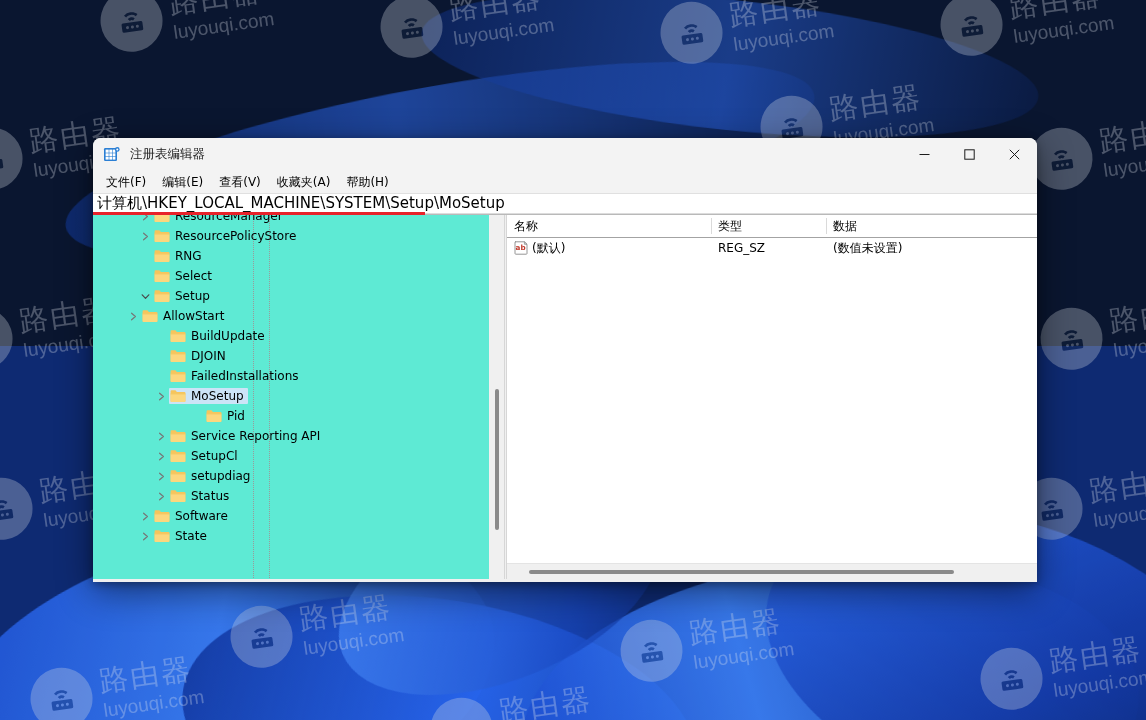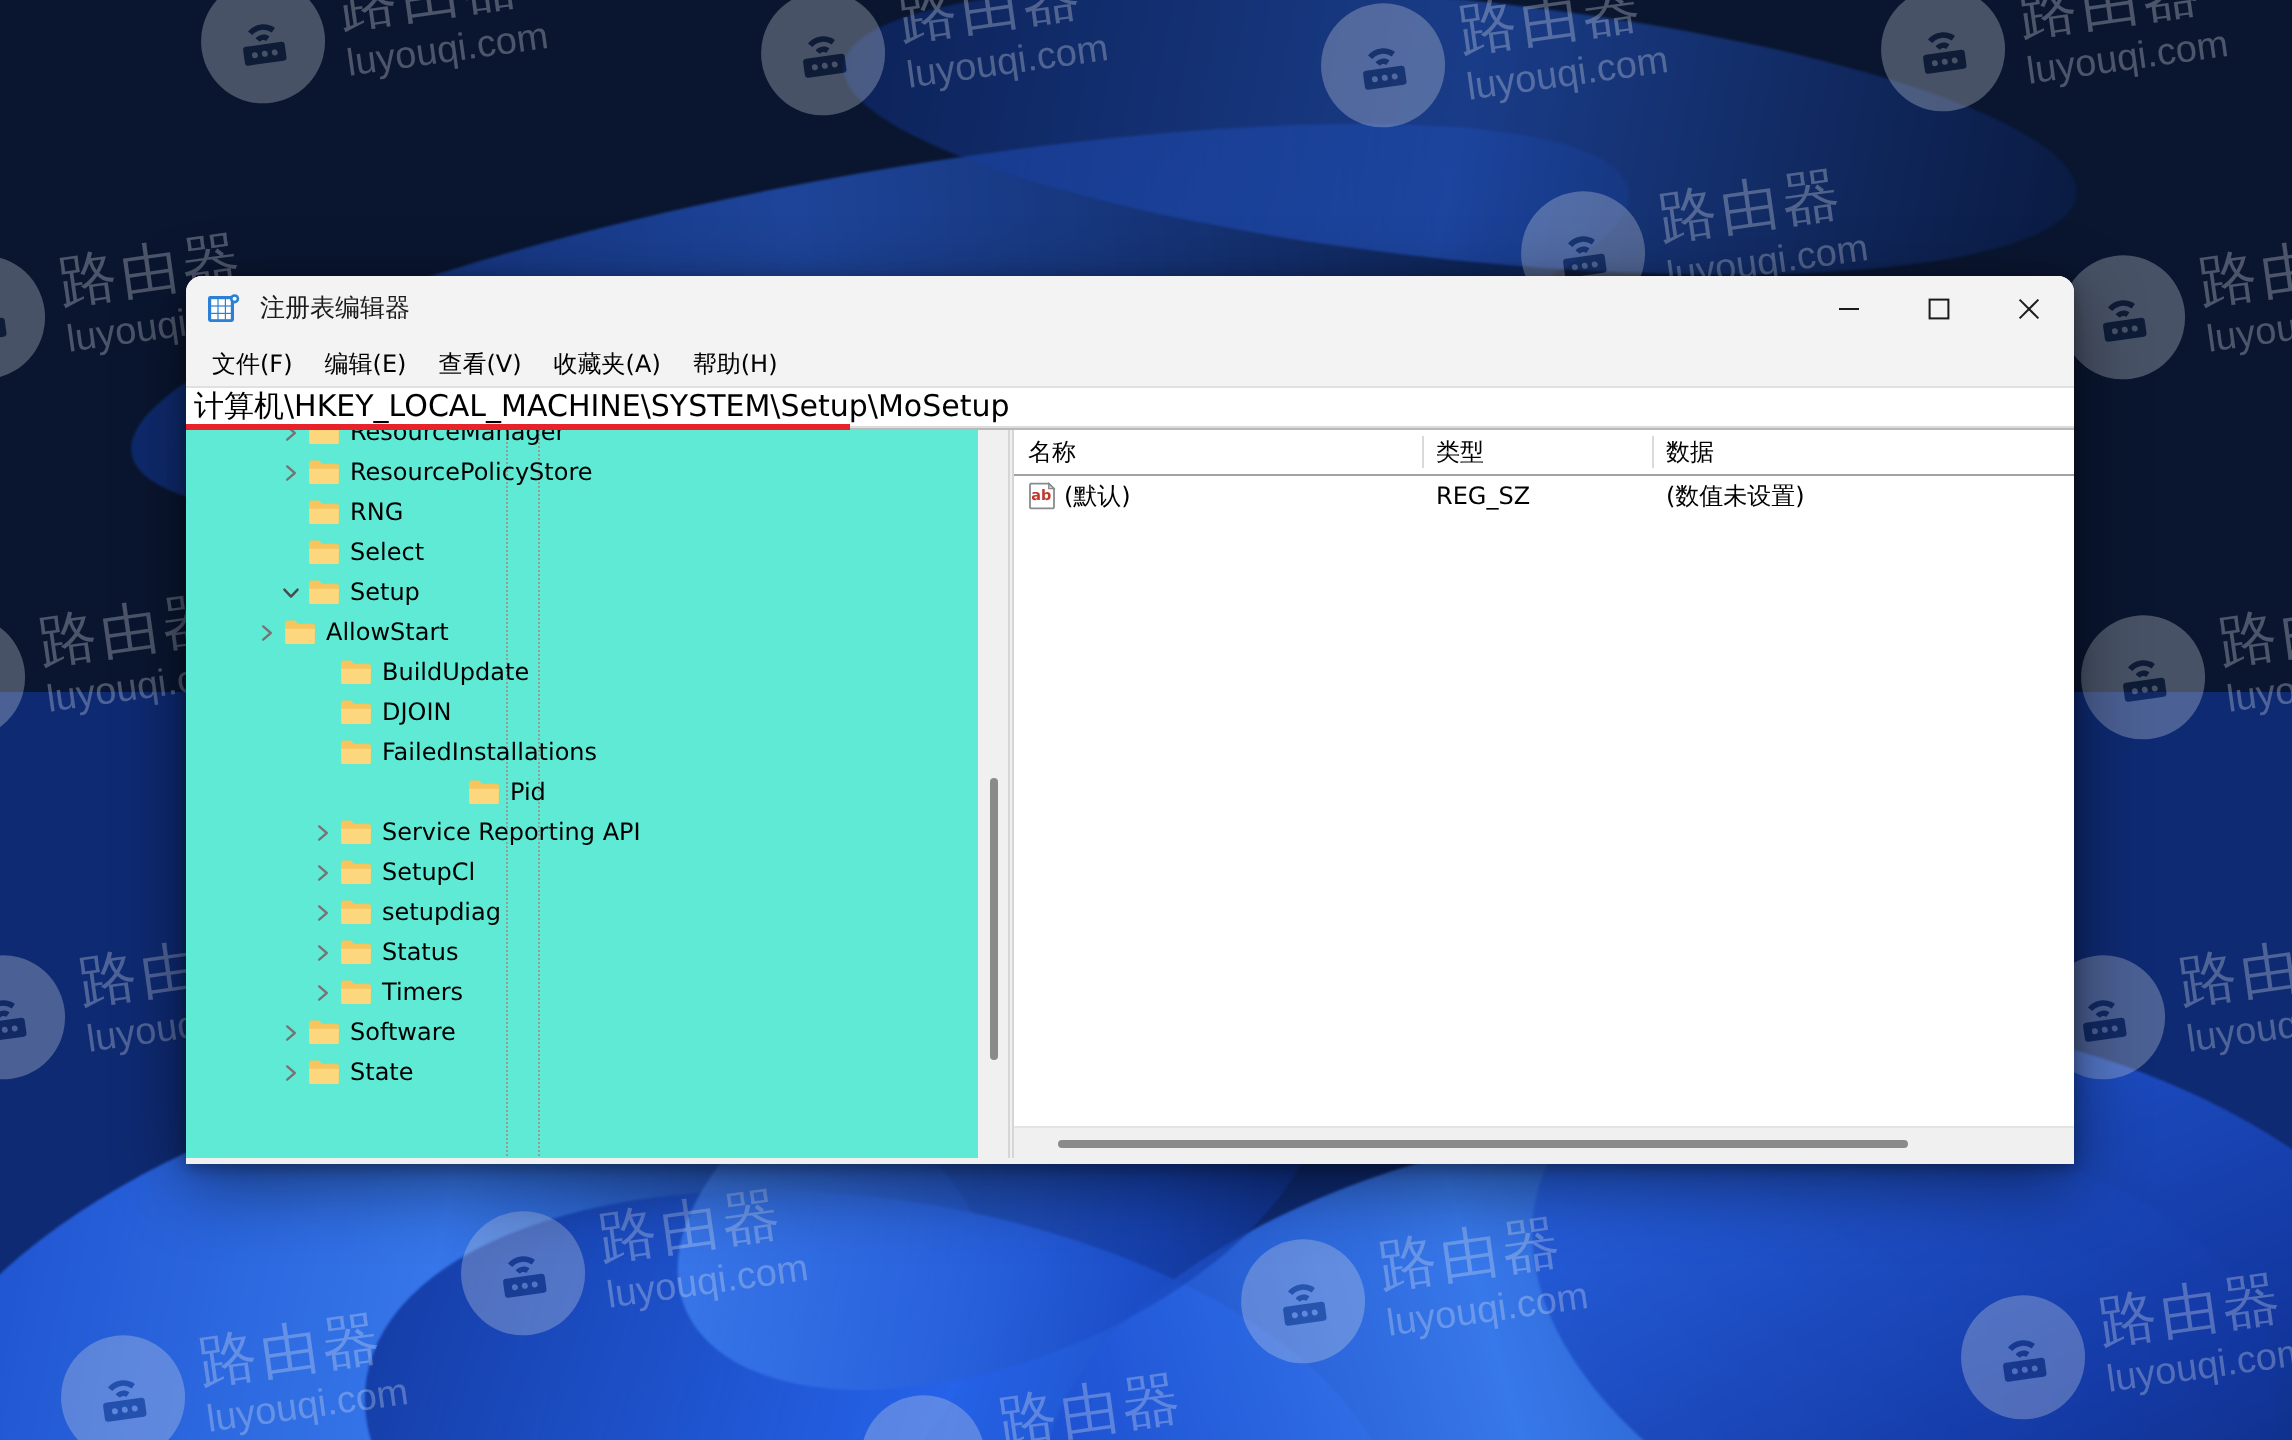--- a/index.html
+++ b/index.html
@@ -771,21 +771,38 @@
                   <span class="folder">
                     <svg width="16" height="14" viewBox="0 0 16 14">
       <path d="M0.6 2.2c0-.5.4-.9.9-.9h3.9l1.5 1.6h7.6c.5 0 .9.4.9.9v8.3c0 .5-.4.9-.9.9H1.5c-.5 0-.9-.4-.9-.9V2.2z" fill="#f7c55c"></path>
       <path d="M0.6 4.4h14.8v7.7c0 .5-.4.9-.9.9H1.5c-.5 0-.9-.4-.9-.9V4.4z" fill="#fcd77e"></path>
       <path d="M0.6 4.4h14.8v1.0H0.6z" fill="#ecb94a" opacity="0.55"></path>
     </svg>
                   </span>
                   <span class="node-label">FailedInstallations</span>
                 </div>
               </div>
-              <div class="tree-row" style="padding-left: 96px; margin-left: 28px;">
+              <div class="tree-row selected" style="padding-left: 60px;">
+                <div class="twisty">
+                  <svg width="9" height="9" viewBox="0 0 9 9">
+                    <polyline points="2.6,1.2 6.4,4.5 2.6,7.8" fill="none" stroke="#767676" stroke-width="1.2" stroke-linecap="round" stroke-linejoin="round"></polyline>
+                  </svg>
+                </div>
+                <div class="node-body">
+                  <span class="folder">
+                    <svg width="16" height="14" viewBox="0 0 16 14">
+      <path d="M0.6 2.2c0-.5.4-.9.9-.9h3.9l1.5 1.6h7.6c.5 0 .9.4.9.9v8.3c0 .5-.4.9-.9.9H1.5c-.5 0-.9-.4-.9-.9V2.2z" fill="#f7c55c"></path>
+      <path d="M0.6 4.4h14.8v7.7c0 .5-.4.9-.9.9H1.5c-.5 0-.9-.4-.9-.9V4.4z" fill="#fcd77e"></path>
+      <path d="M0.6 4.4h14.8v1.0H0.6z" fill="#ecb94a" opacity="0.55"></path>
+    </svg>
+                  </span>
+                  <span class="node-label">MoSetup</span>
+                </div>
+              </div>
+              <div class="tree-row" style="padding-left: 96px;">
                 <div class="twisty"></div>
                 <div class="node-body">
                   <span class="folder">
                     <svg width="16" height="14" viewBox="0 0 16 14">
       <path d="M0.6 2.2c0-.5.4-.9.9-.9h3.9l1.5 1.6h7.6c.5 0 .9.4.9.9v8.3c0 .5-.4.9-.9.9H1.5c-.5 0-.9-.4-.9-.9V2.2z" fill="#f7c55c"></path>
       <path d="M0.6 4.4h14.8v7.7c0 .5-.4.9-.9.9H1.5c-.5 0-.9-.4-.9-.9V4.4z" fill="#fcd77e"></path>
       <path d="M0.6 4.4h14.8v1.0H0.6z" fill="#ecb94a" opacity="0.55"></path>
     </svg>
                   </span>
                   <span class="node-label">Pid</span>
@@ -850,37 +867,20 @@
                 </div>
                 <div class="node-body">
                   <span class="folder">
                     <svg width="16" height="14" viewBox="0 0 16 14">
       <path d="M0.6 2.2c0-.5.4-.9.9-.9h3.9l1.5 1.6h7.6c.5 0 .9.4.9.9v8.3c0 .5-.4.9-.9.9H1.5c-.5 0-.9-.4-.9-.9V2.2z" fill="#f7c55c"></path>
       <path d="M0.6 4.4h14.8v7.7c0 .5-.4.9-.9.9H1.5c-.5 0-.9-.4-.9-.9V4.4z" fill="#fcd77e"></path>
       <path d="M0.6 4.4h14.8v1.0H0.6z" fill="#ecb94a" opacity="0.55"></path>
     </svg>
                   </span>
                   <span class="node-label">Status</span>
-                </div>
-              </div>
-              <div class="tree-row" style="padding-left: 60px;">
-                <div class="twisty">
-                  <svg width="9" height="9" viewBox="0 0 9 9">
-                    <polyline points="2.6,1.2 6.4,4.5 2.6,7.8" fill="none" stroke="#767676" stroke-width="1.2" stroke-linecap="round" stroke-linejoin="round"></polyline>
-                  </svg>
-                </div>
-                <div class="node-body">
-                  <span class="folder">
-                    <svg width="16" height="14" viewBox="0 0 16 14">
-      <path d="M0.6 2.2c0-.5.4-.9.9-.9h3.9l1.5 1.6h7.6c.5 0 .9.4.9.9v8.3c0 .5-.4.9-.9.9H1.5c-.5 0-.9-.4-.9-.9V2.2z" fill="#f7c55c"></path>
-      <path d="M0.6 4.4h14.8v7.7c0 .5-.4.9-.9.9H1.5c-.5 0-.9-.4-.9-.9V4.4z" fill="#fcd77e"></path>
-      <path d="M0.6 4.4h14.8v1.0H0.6z" fill="#ecb94a" opacity="0.55"></path>
-    </svg>
-                  </span>
-                  <span class="node-label">Timers</span>
                 </div>
               </div>
               <div class="tree-row" style="padding-left: 44px;">
                 <div class="twisty">
                   <svg width="9" height="9" viewBox="0 0 9 9">
                     <polyline points="2.6,1.2 6.4,4.5 2.6,7.8" fill="none" stroke="#767676" stroke-width="1.2" stroke-linecap="round" stroke-linejoin="round"></polyline>
                   </svg>
                 </div>
                 <div class="node-body">
                   <span class="folder">

